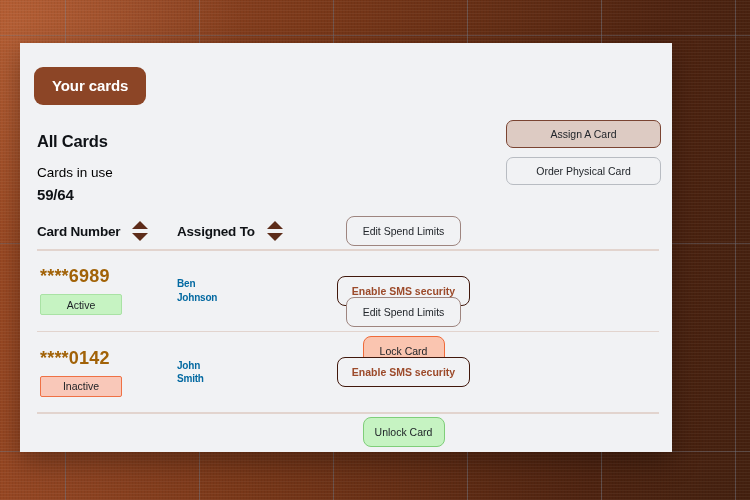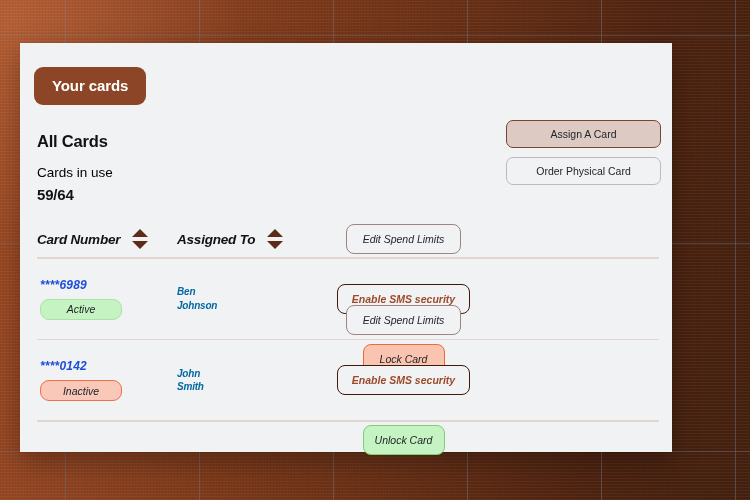--- a/index.html
+++ b/index.html
@@ -132,23 +132,22 @@
     display: flex;
     align-items: center;
     justify-content: center;
     cursor: pointer;
   }
 
   
   #table {
     position: absolute;
     left: 17px;
-    top: 178px;
+    top: 170px;
     right: 13px;
-    font-style: italic;
   }
   .thead {
     display: flex;
     align-items: center;
     height: 36px;
   }
   .th {
     display: flex;
     align-items: center;
     gap: 12px;
@@ -196,29 +195,29 @@
     height: 80px;
   }
   .cell-card {
     width: 140px;
     display: flex;
     flex-direction: column;
     gap: 7px;
     padding-left: 3px;
   }
   .card-number {
-    font-size: 12px;
-    font-weight: bold;
-    color: #1d4ed8;
+    font-size: 18px;
+    font-weight: bold;
+    color: #a16207;
     letter-spacing: 0.2px;
   }
   .pill {
     width: 82px;
     height: 21px;
-    border-radius: 9px;
+    border-radius: 2px;
     font-size: 10.5px;
     display: flex;
     align-items: center;
     justify-content: center;
     color: #1b1f24;
   }
   .pill.active { background: #c6f3c2; border: 1px solid #a9e2a4; }
   .pill.inactive { background: #f9c8b9; border: 1.3px solid #ef7145; }
 
   .cell-assigned {

